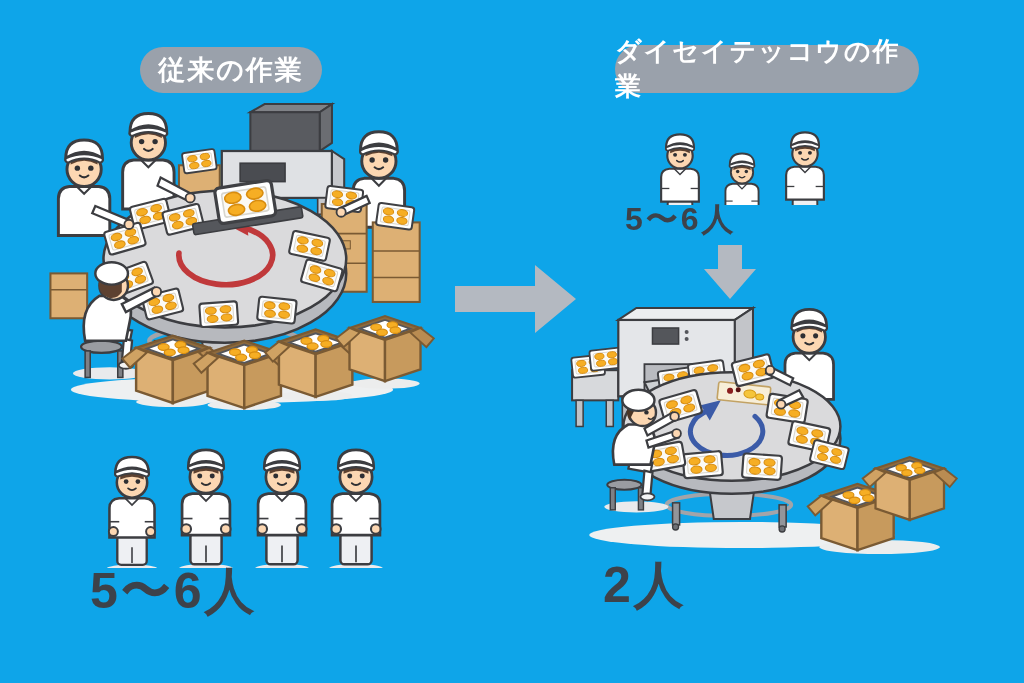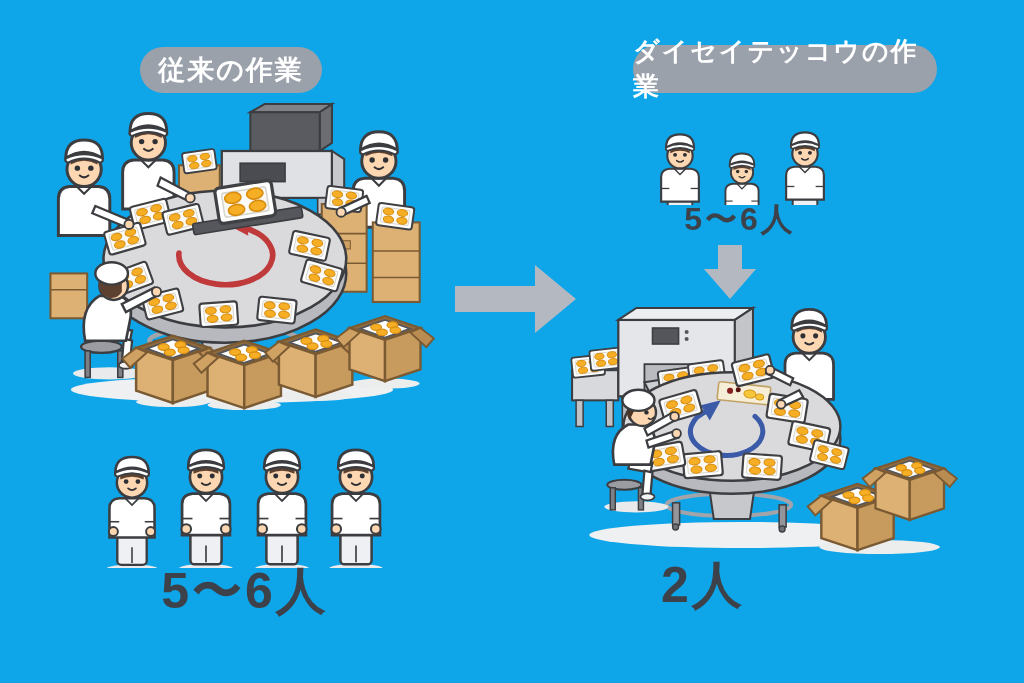--- a/index.html
+++ b/index.html
@@ -2,22 +2,22 @@
 <html><head>
 <meta charset="utf-8">
 <style>
   html,body{margin:0;padding:0;background:#ffffff;}
   .canvas{position:relative;width:1024px;height:683px;background:#0ea5e9;overflow:hidden;
           font-family:"Liberation Sans","DejaVu Sans",sans-serif;}
   .abs{position:absolute;}
   .badge{display:flex;align-items:center;justify-content:center;background:#9aa1ab;color:#ffffff;
          border-radius:24px;font-weight:700;letter-spacing:2px;}
   .badge-left{left:140px;top:47px;width:182px;height:46px;font-size:27px;}
-  .badge-right{left:633px;top:45px;width:304px;height:48px;font-size:26px;}
-  .count{color:#3d424a;font-weight:700;text-align:center;letter-spacing:3px;}
+  .badge-right{left:615px;top:45px;width:304px;height:48px;font-size:26px;}
+  .count{color:#3d424a;font-weight:700;letter-spacing:3px;}
   .count-left{left:90px;top:558px;width:310px;font-size:50px;}
   .count-right-before{left:625px;top:198px;width:230px;font-size:32px;}
   .count-right-after{left:603px;top:552px;width:200px;font-size:50px;}
   svg{display:block;}
 </style>
 </head>
 <body>
 
 <div class="canvas">
 

